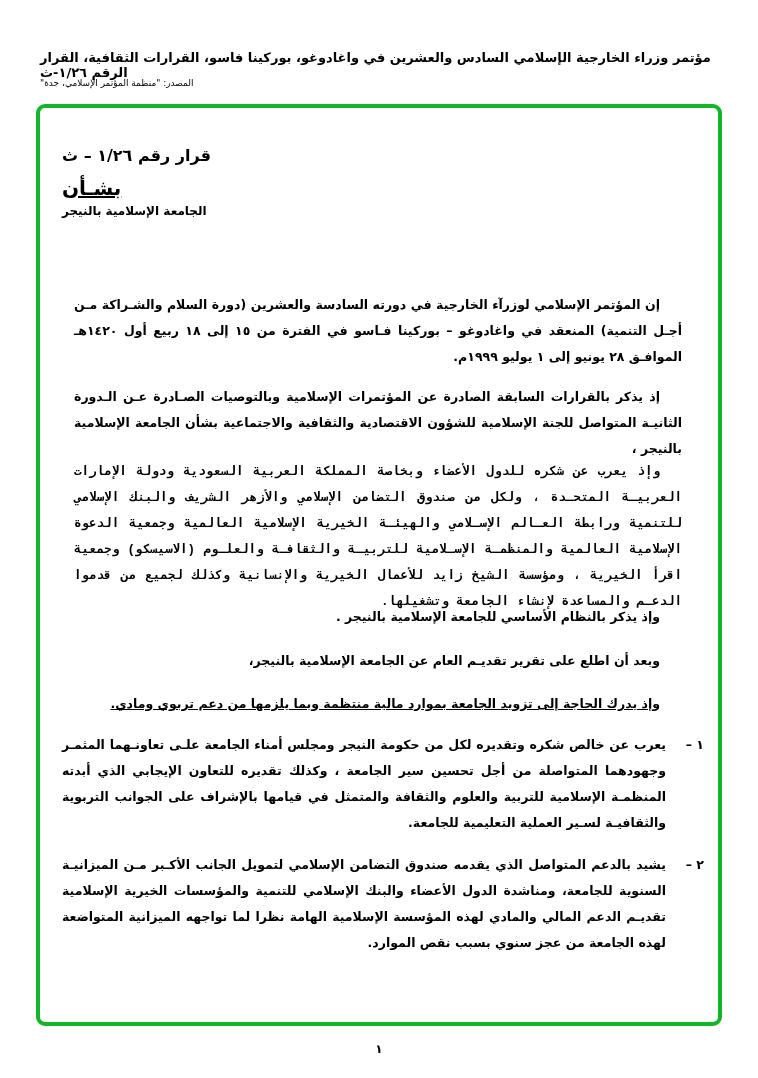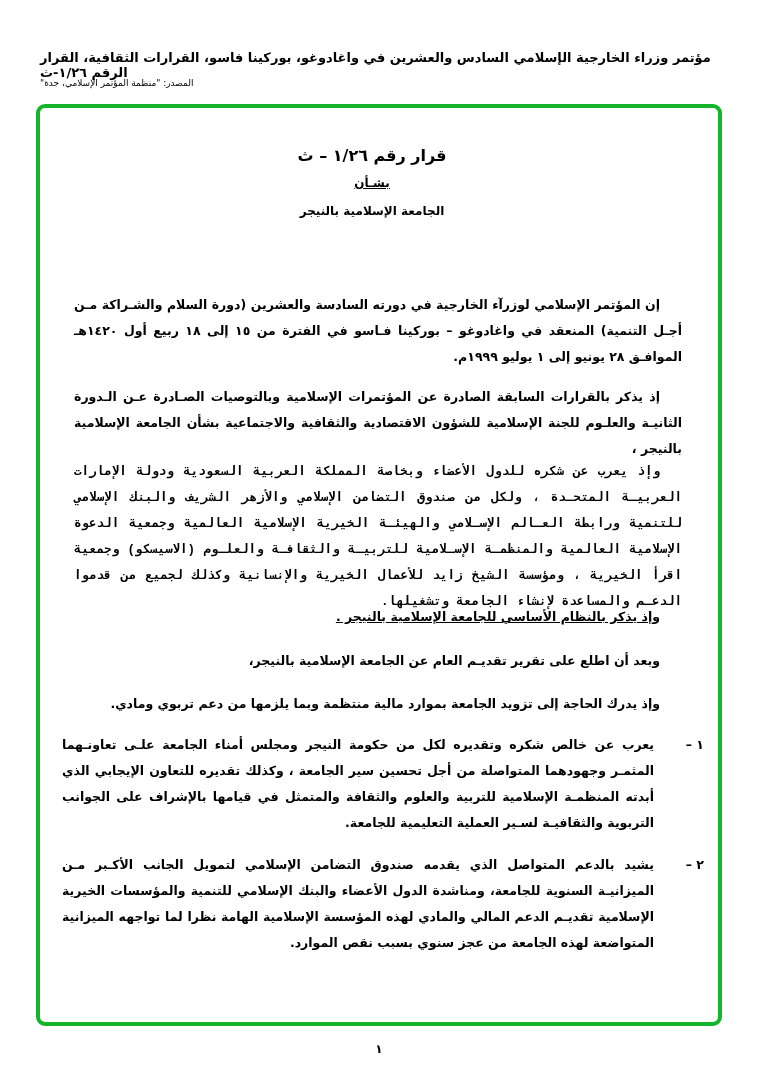--- a/index.html
+++ b/index.html
@@ -2,53 +2,53 @@
 <html><head>
 <meta charset="utf-8">
 <style>
   html, body { margin: 0; padding: 0; background: #ffffff; }
   body { width: 758px; height: 1078px; position: relative; overflow: hidden; font-family: "DejaVu Sans", sans-serif; color: #000; }
   .hdr { position: absolute; left: 40px; right: 40px; direction: rtl; text-align: left; font-weight: bold; }
   .hdr-title { top: 50px; font-size: 13px; letter-spacing: -0.3px; }
   .hdr-source { top: 78px; font-size: 9px; font-weight: normal; }
   .frame { position: absolute; left: 36px; top: 104px; width: 678px; height: 914px; border: 4px solid #14b42b; border-radius: 9px; }
   .doc { position: absolute; left: 62px; top: 0; width: 620px; direction: rtl; }
-  .dtitle { position: absolute; left: 0; right: 0; text-align: center; font-weight: bold; font-family: "DejaVu Sans", sans-serif; }
+  .dtitle { position: absolute; left: 0; right: 0; text-align: left; font-weight: bold; font-family: "DejaVu Sans", sans-serif; }
   .t1 { top: 146px; font-size: 16px; }
-  .t2 { top: 176px; font-size: 12px; text-decoration: underline; }
+  .t2 { top: 176px; font-size: 20px; text-decoration: underline; }
   .t3 { top: 204px; font-size: 12px; }
   .para { position: absolute; left: 12px; right: 0; font-size: 12.5px; line-height: 26px; font-weight: bold; text-align: justify; text-align-last: right; }
   .p1 { top: 292px; text-indent: 22px; }
   .p2 { top: 384px; text-indent: 22px; }
   .p3 { top: 459px; text-indent: 22px; font-family: Liberation Mono, monospace; }
-  .p4 { top: 604px; text-indent: 22px; text-decoration: underline; }
+  .p4 { top: 604px; text-indent: 22px; }
   .p5 { top: 648px; text-indent: 22px; }
-  .p6 { top: 691px; text-indent: 22px; }
+  .p6 { top: 691px; text-indent: 22px; text-decoration: underline; }
   .item { position: absolute; left: 0; right: 0; font-size: 12.5px; line-height: 26px; font-weight: bold; }
   .item .num { position: absolute; right: -22px; top: 0; width: 30px; text-align: right; }
-  .item .body { margin-right: 28px; text-align: justify; text-align-last: right; }
+  .item .body { margin-right: 16px; text-align: justify; text-align-last: right; }
   .i1 { top: 732px; }
   .i2 { top: 852px; }
   .pagenum { position: absolute; top: 1042px; left: 0; right: 0; text-align: center; font-size: 12px; font-weight: bold; }
 </style>
 </head>
 <body>
 
 <div class="hdr hdr-title">مؤتمر وزراء الخارجية الإسلامي السادس والعشرين في واغادوغو، بوركينا فاسو، القرارات الثقافية، القرار الرقم ١/٢٦-ث</div>
 <div class="hdr hdr-source">المصدر: "منظمة المؤتمر الإسلامي، جدة"</div>
 
 <div class="frame" style="border-color: rgb(20, 180, 43);"></div>
 
 <div class="doc">
   <div class="dtitle t1">قرار رقم ١/٢٦ – ث</div>
   <div class="dtitle t2">بشـأن</div>
   <div class="dtitle t3">الجامعة الإسلامية بالنيجر</div>
 
   <div class="para p1">إن المؤتمر الإسلامي لوزرآء الخارجية في دورته السادسة والعشرين (دورة السلام والشـراكة مـن أجـل التنمية) المنعقد في واغادوغو – بوركينا فـاسو في الفترة من ١٥ إلى ١٨ ربيع أول ١٤٢٠هـ الموافـق ٢٨ يونيو إلى ١ يوليو ١٩٩٩م.</div>
-  <div class="para p2">إذ يذكر بالقرارات السابقة الصادرة عن المؤتمرات الإسلامية وبالتوصيات الصـادرة عـن الـدورة الثانيـة والعلـوم للجنة الإسلامية للشؤون الاقتصادية والثقافية والاجتماعية بشأن الجامعة الإسلامية بالنيجر ،</div>
+  <div class="para p2">إذ يذكر بالقرارات السابقة الصادرة عن المؤتمرات الإسلامية وبالتوصيات الصـادرة عـن الـدورة الثانيـة المتواصل للجنة الإسلامية للشؤون الاقتصادية والثقافية والاجتماعية بشأن الجامعة الإسلامية بالنيجر ،</div>
   <div class="para p3">وإذ يعرب عن شكره للدول الأعضاء وبخاصة المملكة العربية السعودية ودولة الإمارات العربيـة المتحـدة ، ولكل من صندوق التضامن الإسلامي والأزهر الشريف والبنك الإسلامي للتنمية ورابطة العـالم الإسـلامي والهيئـة الخيرية الإسلامية العالمية وجمعية الدعوة الإسلامية العالمية والمنظمـة الإسـلامية للتربيـة والثقافـة والعلـوم (الاسيسكو) وجمعية اقرأ الخيرية ، ومؤسسة الشيخ زايد للأعمال الخيرية والإنسانية وكذلك لجميع من قدموا الدعـم والمساعدة لإنشاء الجامعة وتشغيلها.</div>
   <div class="para p4">وإذ يذكر بالنظام الأساسي للجامعة الإسلامية بالنيجر .</div>
   <div class="para p5">وبعد أن اطلع على تقرير تقديـم العام عن الجامعة الإسلامية بالنيجر،</div>
   <div class="para p6">وإذ يدرك  الحاجة إلى تزويد الجامعة بموارد مالية منتظمة وبما يلزمها من دعم تربوي ومادي.</div>
 
   <div class="item i1">
     <span class="num">١ –</span>
     <div class="body">يعرب عن خالص شكره وتقديره لكل من حكومة النيجر ومجلس أمناء الجامعة علـى تعاونـهما المثمـر وجهودهما المتواصلة من أجل تحسين سير الجامعة ، وكذلك تقديره للتعاون الإيجابي الذي أبدته المنظمـة الإسلامية للتربية والعلوم والثقافة والمتمثل في قيامها بالإشراف على الجوانب التربوية والثقافيـة لسـير العملية التعليمية للجامعة.</div>
   </div>
   <div class="item i2">

